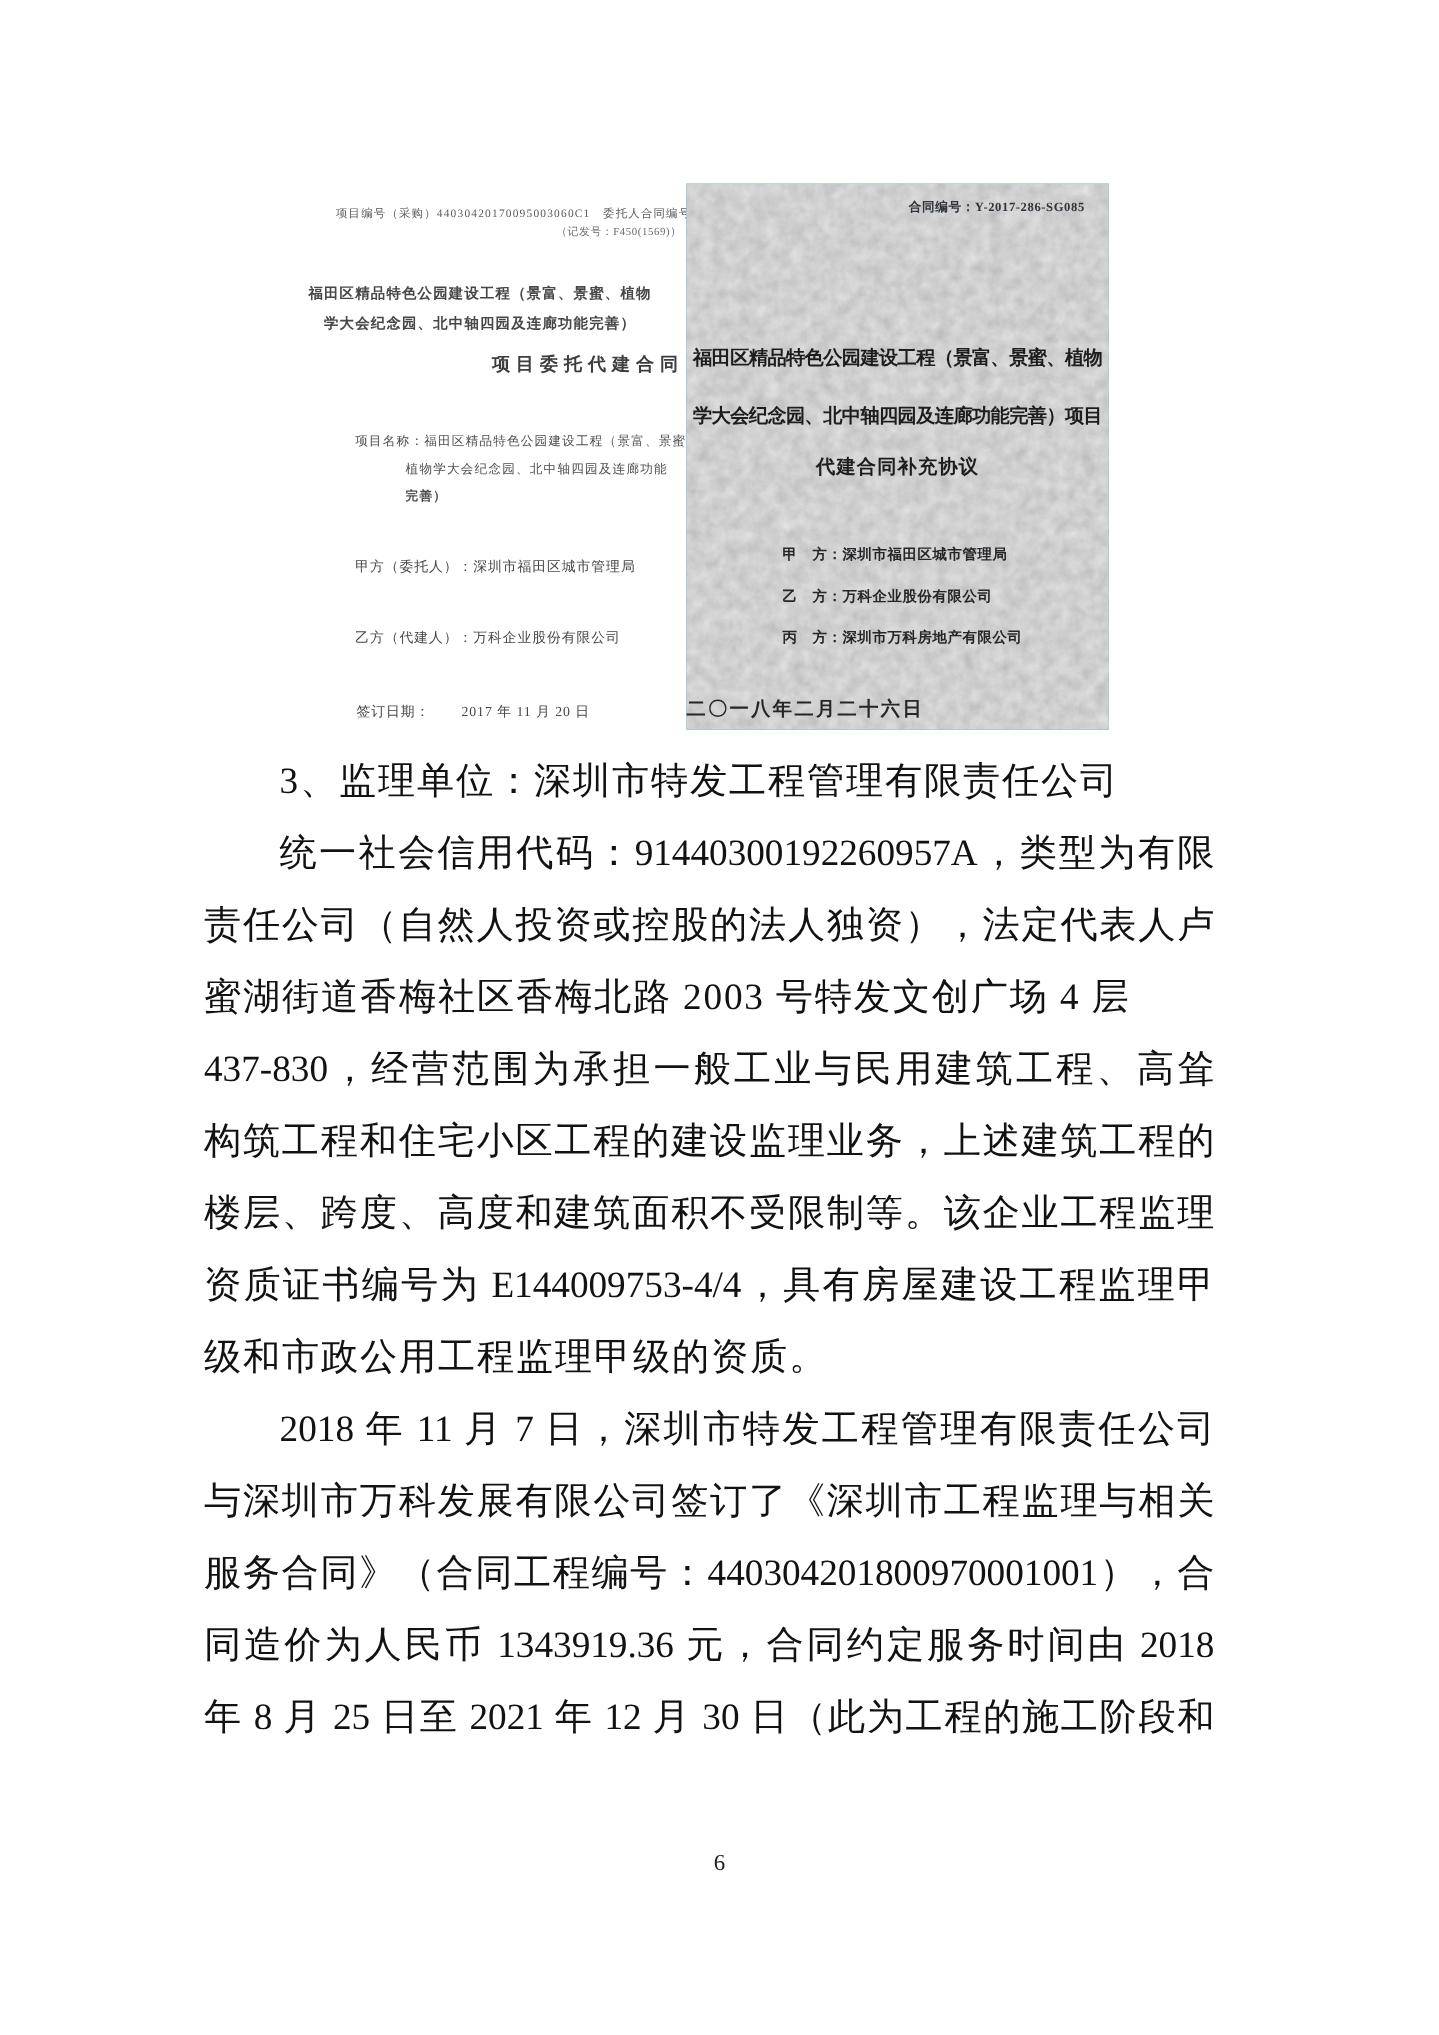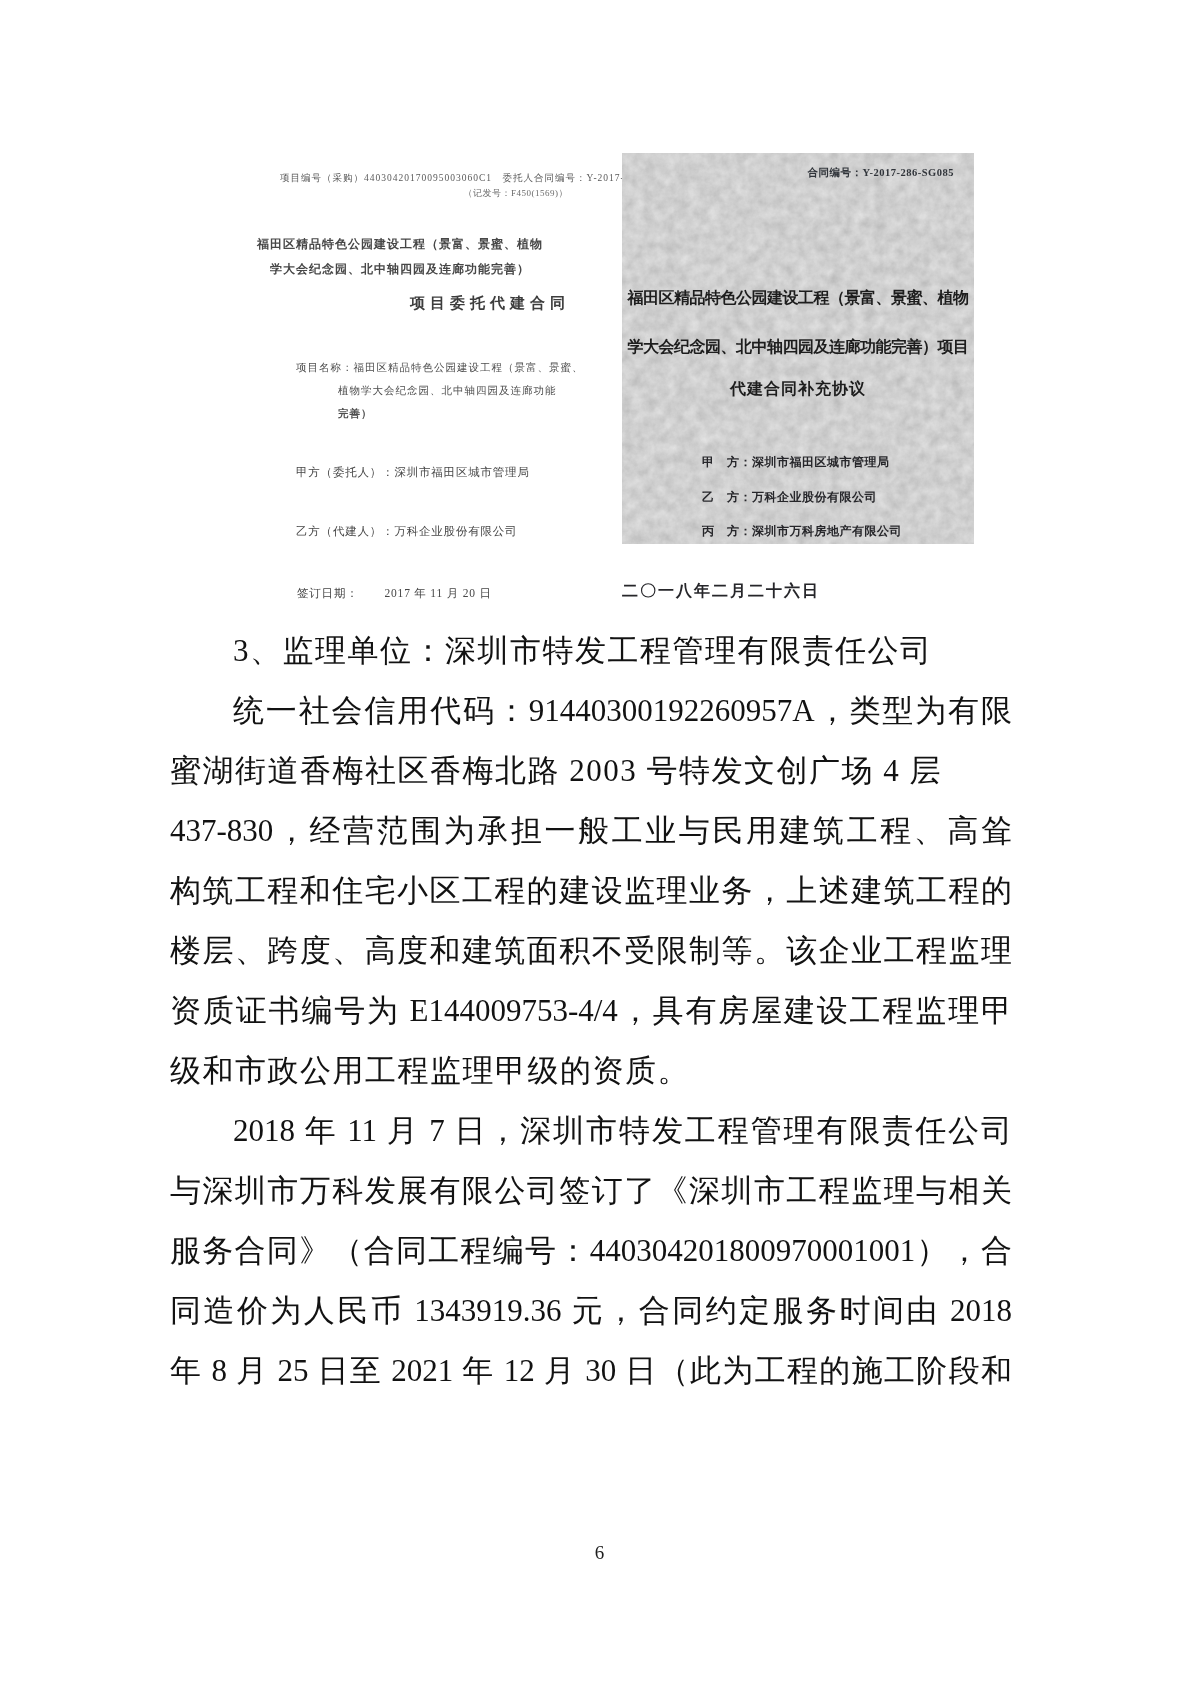--- a/index.html
+++ b/index.html
@@ -23,21 +23,21 @@
   .ld-pn1 { left:66px; top:201px; }
   .ld-pn2 { left:108px; top:224px; }
   .ld-pn3 { left:108px; top:247px;font-weight:bold; }
   .ld-party1,.ld-party2,.ld-date { font-size:11.5px; letter-spacing:0.8px; white-space:nowrap; color:#464646; }
   .ld-party1 { left:66px; top:305px; }
   .ld-party2 { left:66px; top:364px; }
   .ld-date  { left:67px; top:426px; }
   .ld-date-val { margin-left:26px; }
 
   
-  .scan-right { position:absolute; left:622px; top:153px; width:352px; height:391px;
+  .scan-right { position:absolute; left:572px; top:153px; width:352px; height:455px;
     background:#0ea5e9; color:#222; }
   .paper-noise { position:absolute; left:0; top:0; width:100%; height:100%; display:block; }
   .scan-right > div { position:absolute; z-index:2; filter:blur(0.35px); }
   .rd-no { top:13px; right:20px; font-size:10.5px; font-weight:600; letter-spacing:0.5px; color:#30343a; }
   .rd-t1,.rd-t2,.rd-t3 { left:0; right:0; text-align:center; font-size:16px; font-weight:700;
     letter-spacing:-0.5px; color:#1d1d1d; white-space:nowrap; }
   .rd-t1 { top:135px; }
   .rd-t2 { top:184px; }
   .rd-t3 { top:226px; letter-spacing:1px; }
   .rd-party { left:80px; font-size:12px; font-weight:600; letter-spacing:0.5px; color:#26262a; white-space:nowrap; }
@@ -97,20 +97,21 @@
     <div class="rd-t3">代建合同补充协议</div>
     <div class="rd-party rd-pa">甲　方：深圳市福田区城市管理局</div>
     <div class="rd-party rd-pb">乙　方：万科企业股份有限公司</div>
     <div class="rd-party rd-pc">丙　方：深圳市万科房地产有限公司</div>
     <div class="rd-date">二〇一八年二月二十六日</div>
   </div>
 
   <div class="body-text" id="body-lines">
       <div class="body-line indent">3、监理单位：深圳市特发工程管理有限责任公司</div>
       <div class="body-line indent justify">统一社会信用代码：91440300192260957A，类型为有限</div>
+      <div class="body-line justify">责任公司（自然人投资或控股的法人独资），法定代表人卢</div>
       <div class="body-line">蜜湖街道香梅社区香梅北路 2003 号特发文创广场 4 层</div>
       <div class="body-line justify">437-830，经营范围为承担一般工业与民用建筑工程、高耸</div>
       <div class="body-line justify">构筑工程和住宅小区工程的建设监理业务，上述建筑工程的</div>
       <div class="body-line justify">楼层、跨度、高度和建筑面积不受限制等。该企业工程监理</div>
       <div class="body-line justify">资质证书编号为 E144009753-4/4，具有房屋建设工程监理甲</div>
       <div class="body-line">级和市政公用工程监理甲级的资质。</div>
       <div class="body-line indent justify">2018 年 11 月 7 日，深圳市特发工程管理有限责任公司</div>
       <div class="body-line justify">与深圳市万科发展有限公司签订了《深圳市工程监理与相关</div>
       <div class="body-line justify">服务合同》（合同工程编号：440304201800970001001），合</div>
       <div class="body-line justify">同造价为人民币 1343919.36 元，合同约定服务时间由 2018</div>

